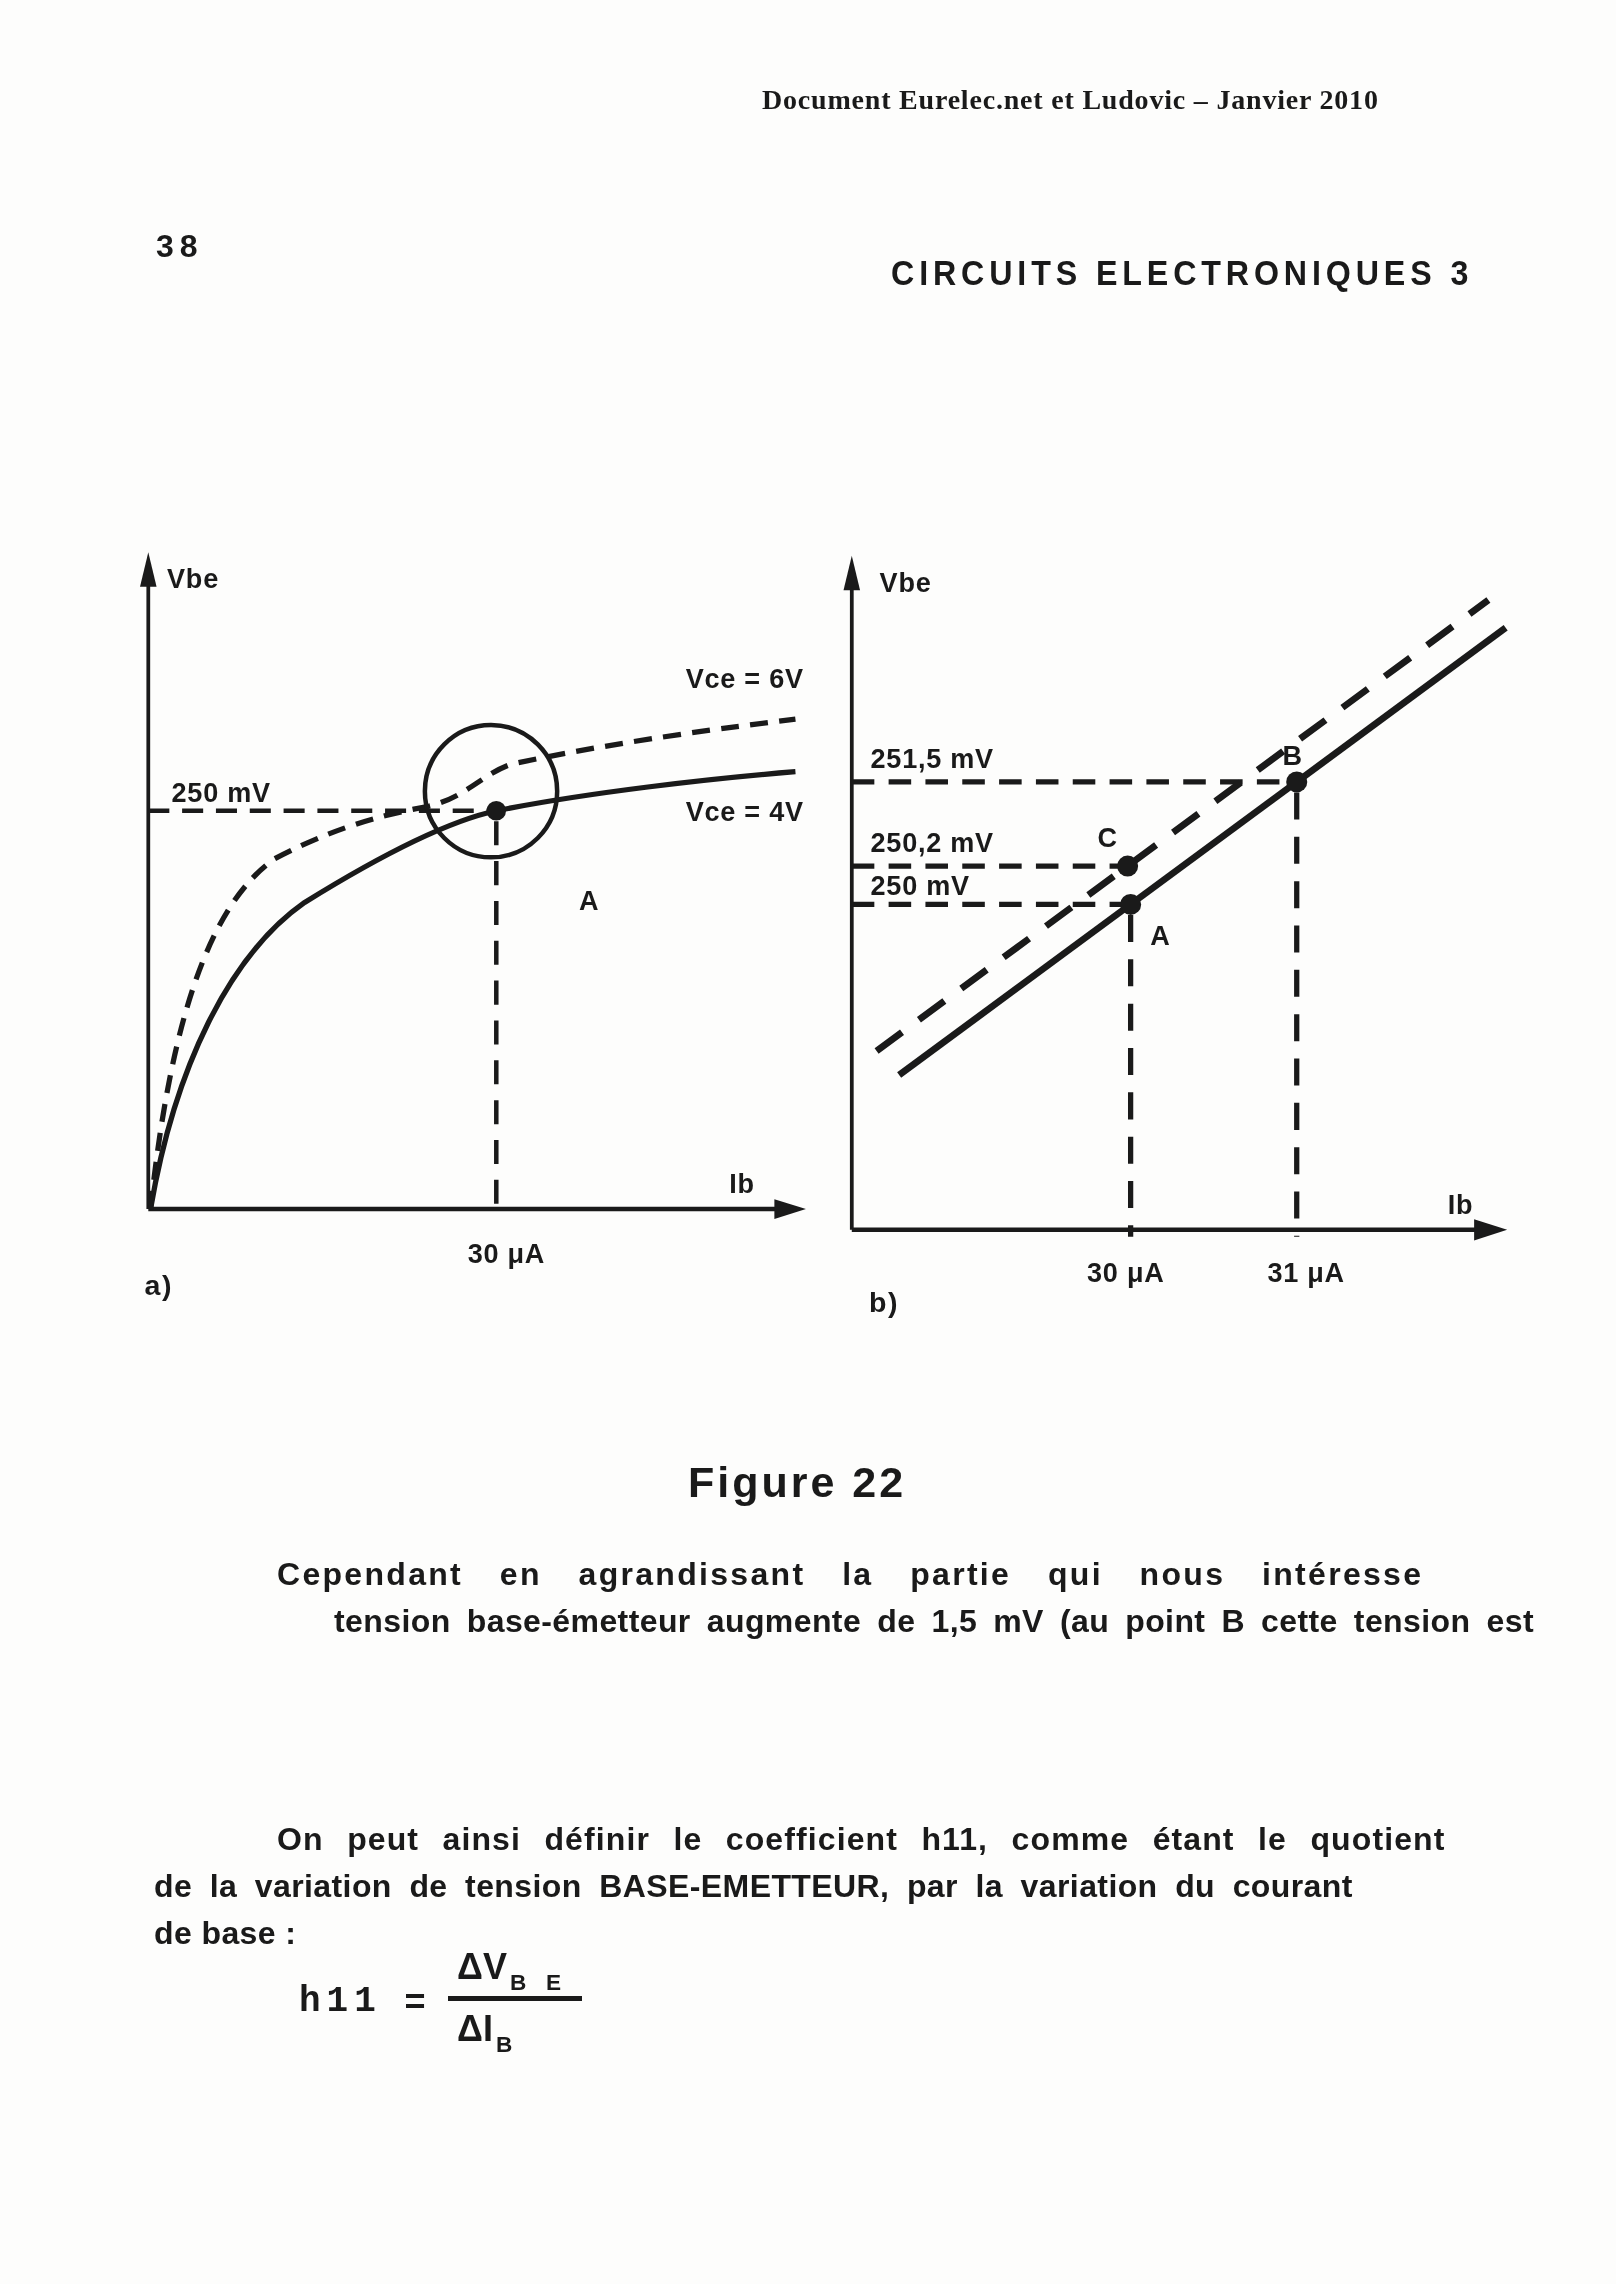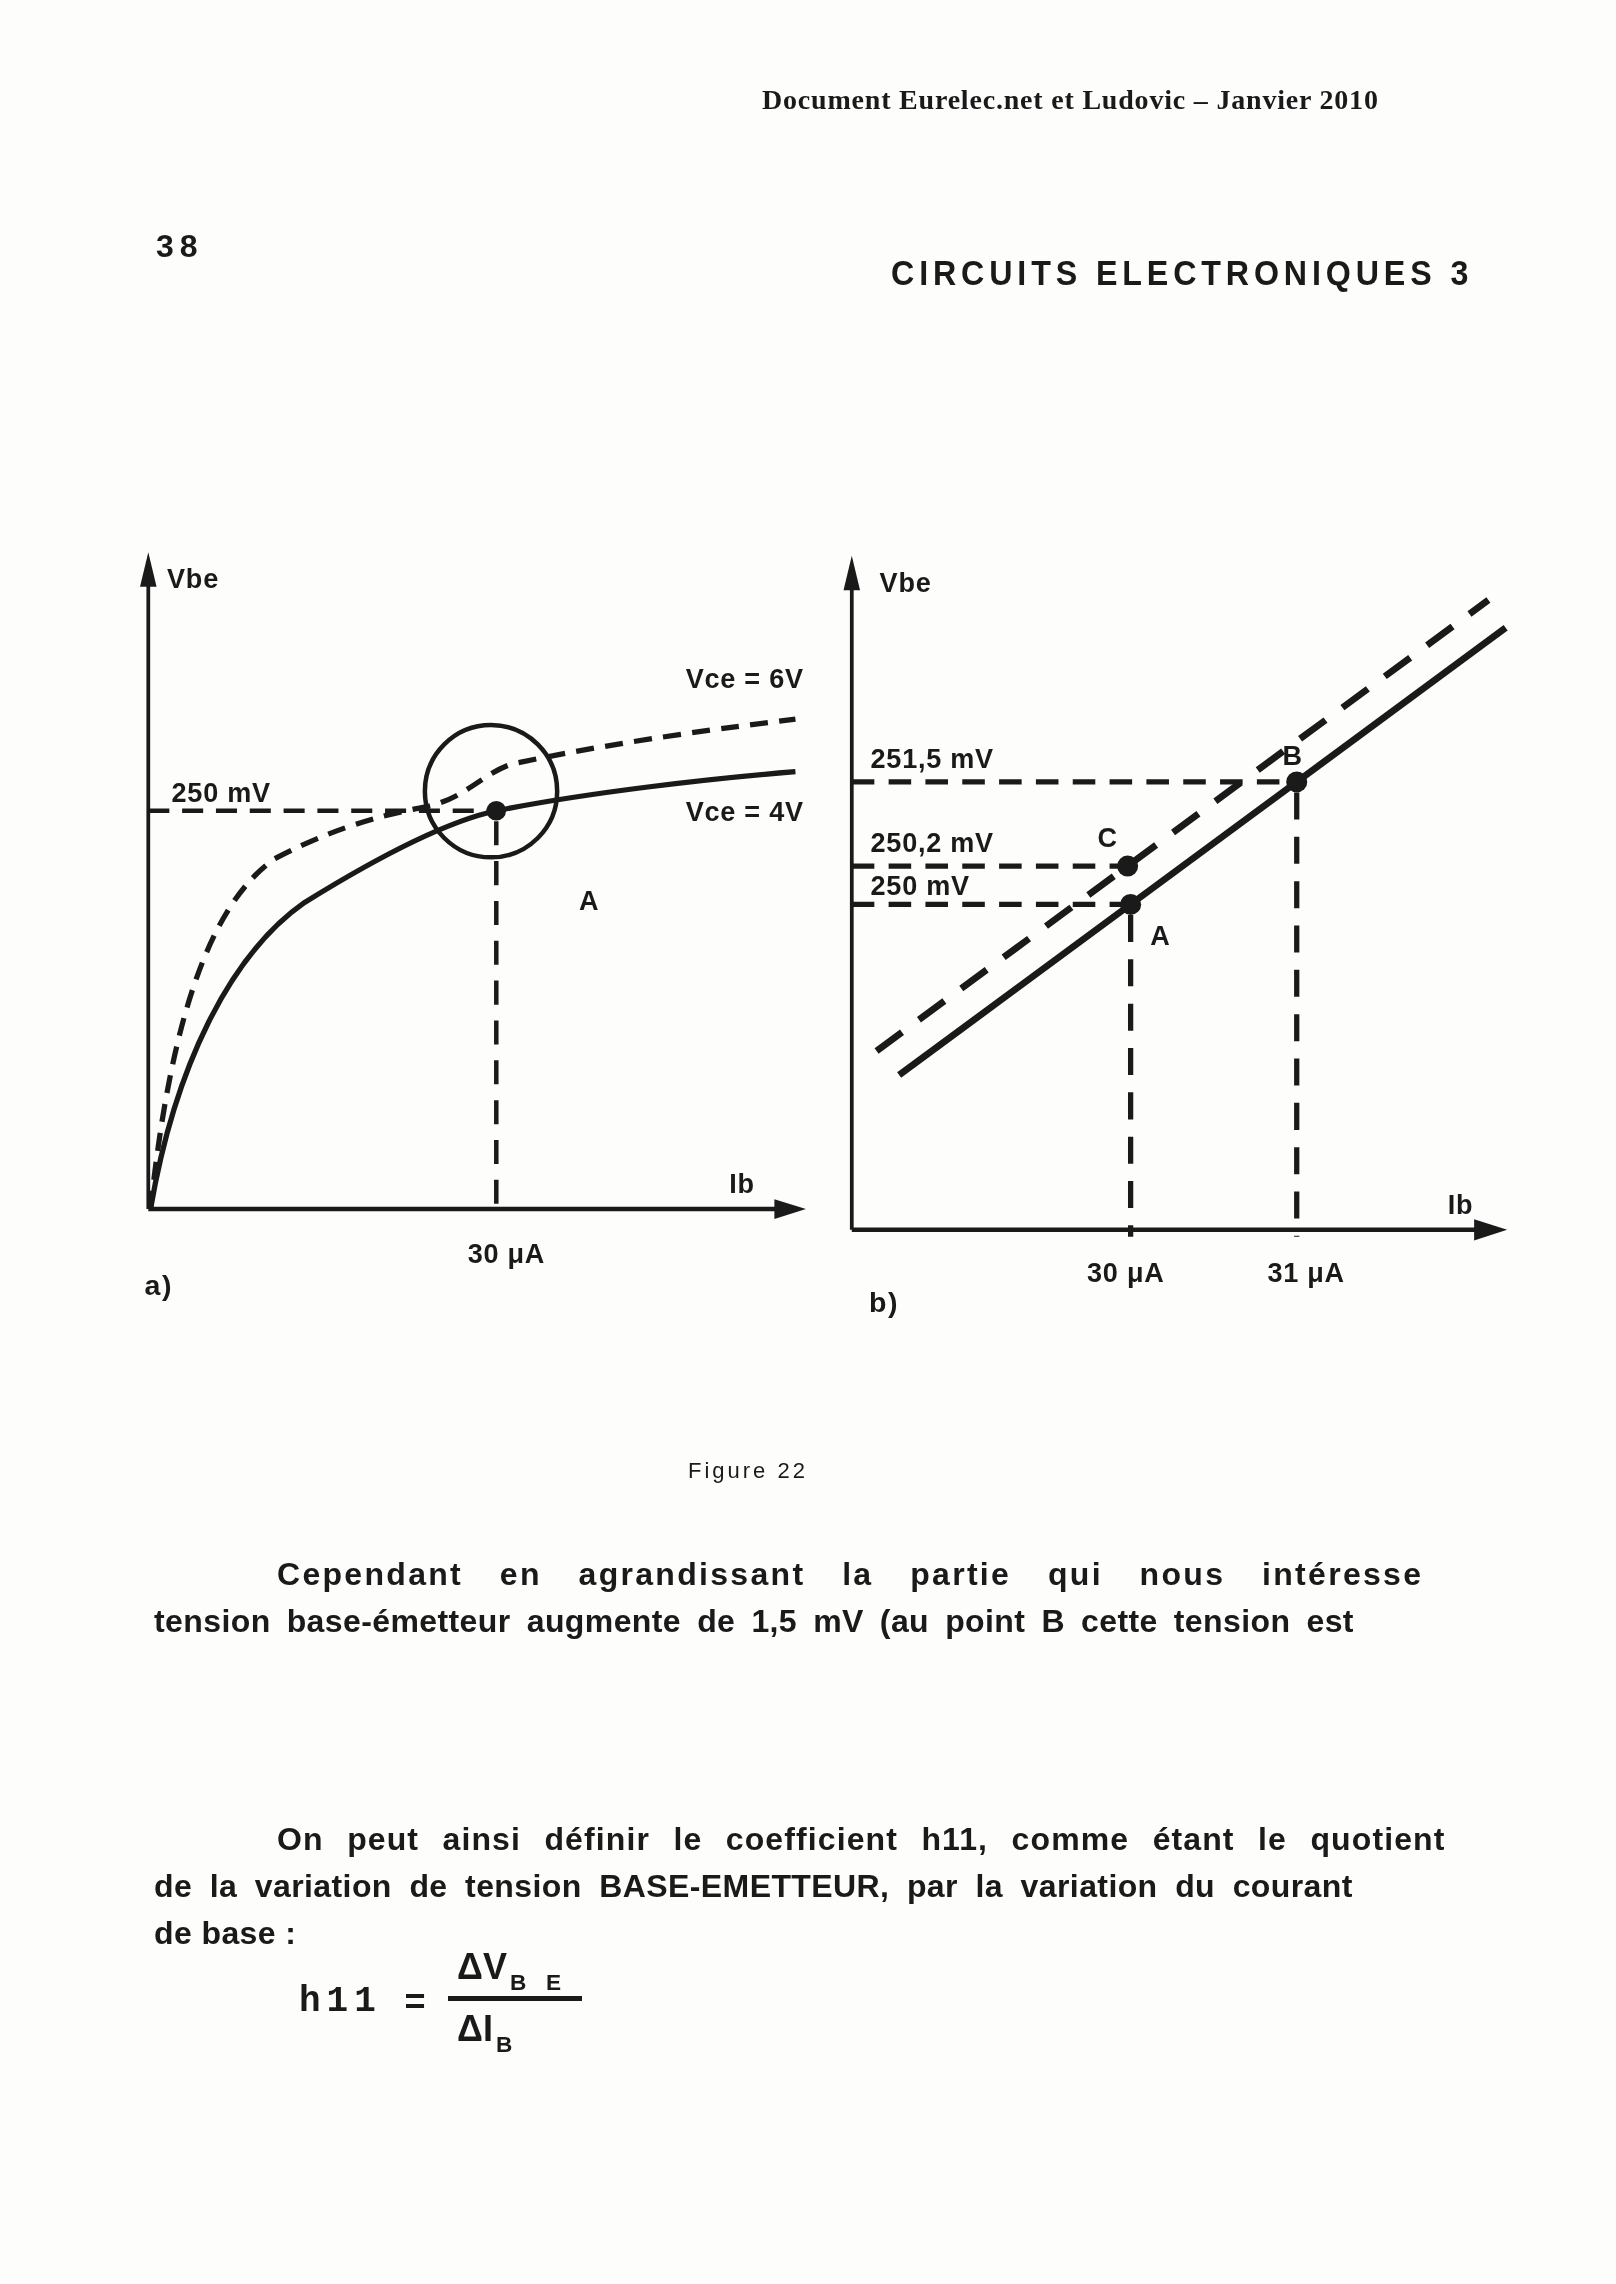--- a/index.html
+++ b/index.html
@@ -29,30 +29,30 @@
     font-weight:700;fill:#1a1a1a;
   }
   .glabel{font-size:36px;letter-spacing:1px;}
   .gtag{font-size:38px;letter-spacing:2px;}
   .axis{stroke:#1a1a1a;stroke-width:5;fill:none;}
   .curve{stroke:#1a1a1a;fill:none;}
   .dot{fill:#1a1a1a;stroke:none;}
   .arrow{fill:#1a1a1a;stroke:none;}
   
   .figcaption{
-    left:688px;top:1458px;font-size:22px;font-weight:400;letter-spacing:3px;
+    left:688px;top:1458px;font-size:43px;font-weight:700;letter-spacing:3px;
   }
   
   .para{left:154px;width:1380px;font-size:32px;font-weight:700;}
   .para .ln{height:47px;line-height:47px;white-space:nowrap;letter-spacing:0.4px;}
   #p1{top:1551px;}
   #p2{top:1799px;}
   .ln.first1{padding-left:123px;word-spacing:25.6px;letter-spacing:2.3px;}
   .ln.mid1{word-spacing:4.5px;}
-  .ln.mid2{word-spacing:6.8px;}
+  .ln.mid2{word-spacing:6.8px;text-align:right;}
   .ln.first2{padding-left:123px;word-spacing:13.5px;letter-spacing:1.1px;margin-top:17px;}
   .ln.mid3{word-spacing:8.3px;}
   
   .formula{
     left:299px;top:1946px;display:flex;align-items:center;
     font-size:36px;font-weight:700;
   }
   .formula .lhs{letter-spacing:6px;font-family:Liberation Mono, monospace;}
   .formula .eq{margin:0 22.6px;}
   .frac{display:inline-block;text-align:left;}

